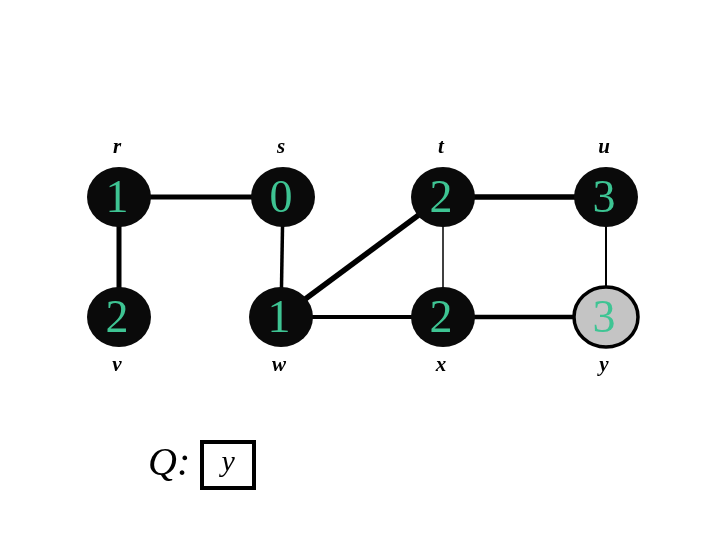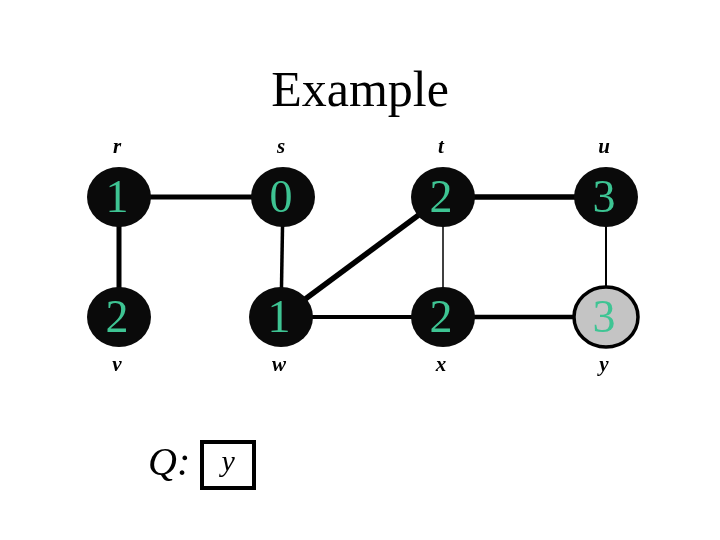--- a/index.html
+++ b/index.html
@@ -75,21 +75,20 @@
     color: #000000;
     line-height: 1;
     padding-bottom: 8px;
   }
 </style>
 </head>
 <body>
 
 <div id="slide">
 
-  <div id="slide-title">Example</div>
 
   <svg id="graph-svg" width="720" height="540" viewBox="0 0 720 540">
       <line x1="119" y1="197" x2="283" y2="197" stroke="#000000" stroke-width="5"></line>
       <line x1="119" y1="197" x2="119" y2="317" stroke="#000000" stroke-width="5"></line>
       <line x1="283" y1="197" x2="281" y2="317" stroke="#000000" stroke-width="3.5"></line>
       <line x1="443" y1="197" x2="606" y2="197" stroke="#000000" stroke-width="5.5"></line>
       <line x1="443" y1="197" x2="281" y2="317" stroke="#000000" stroke-width="5.5"></line>
       <line x1="443" y1="197" x2="443" y2="317" stroke="#000000" stroke-width="1.5"></line>
       <line x1="606" y1="197" x2="606" y2="317" stroke="#000000" stroke-width="2"></line>
       <line x1="281" y1="317" x2="443" y2="317" stroke="#000000" stroke-width="4"></line>

